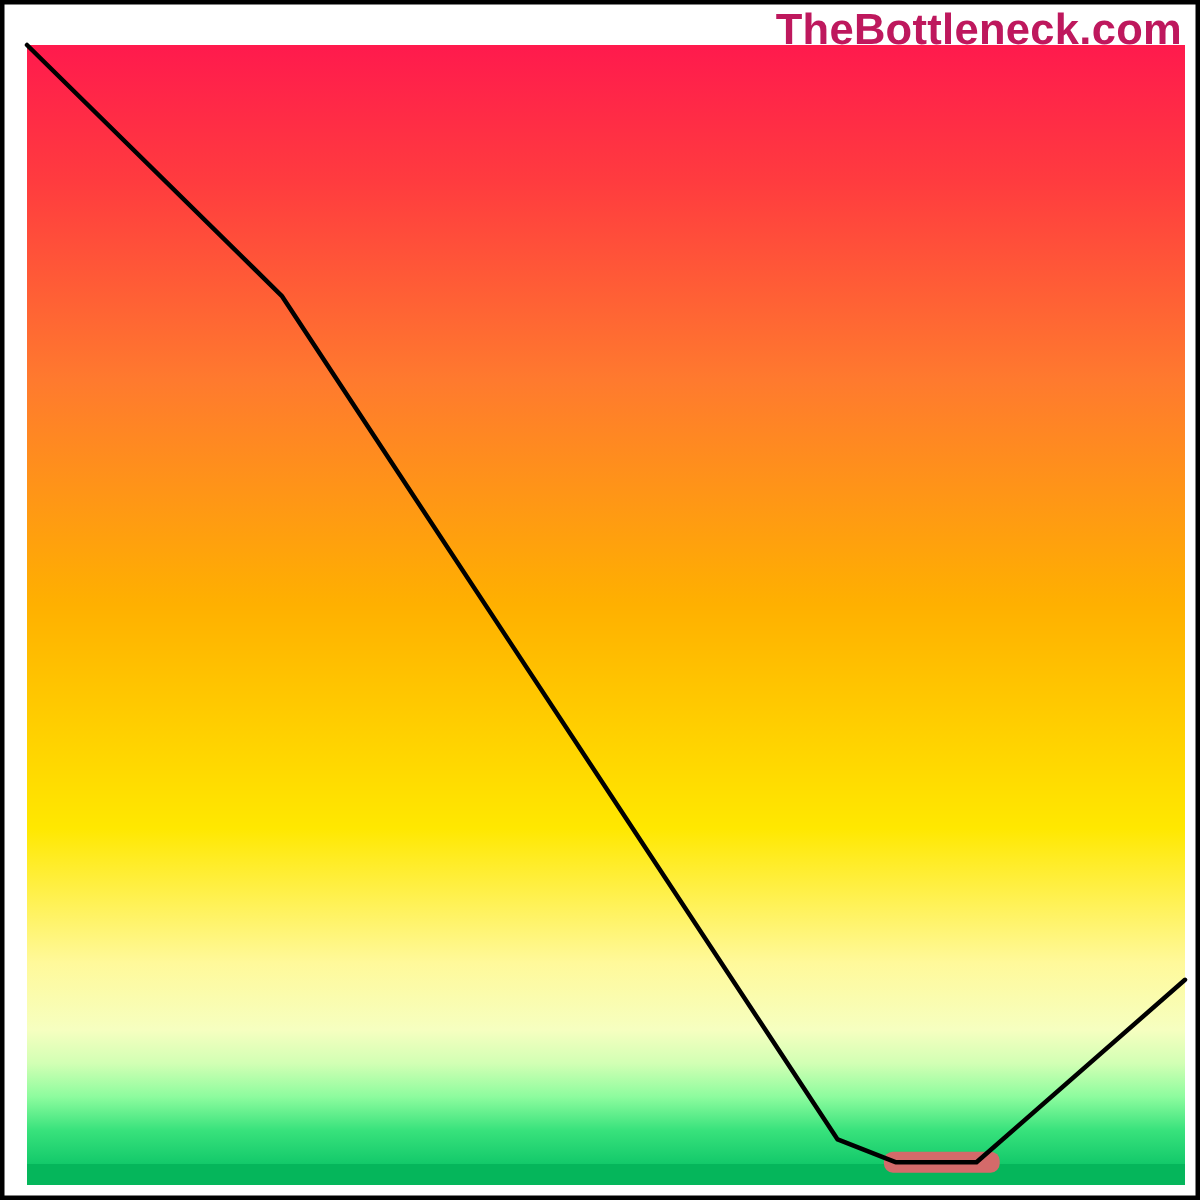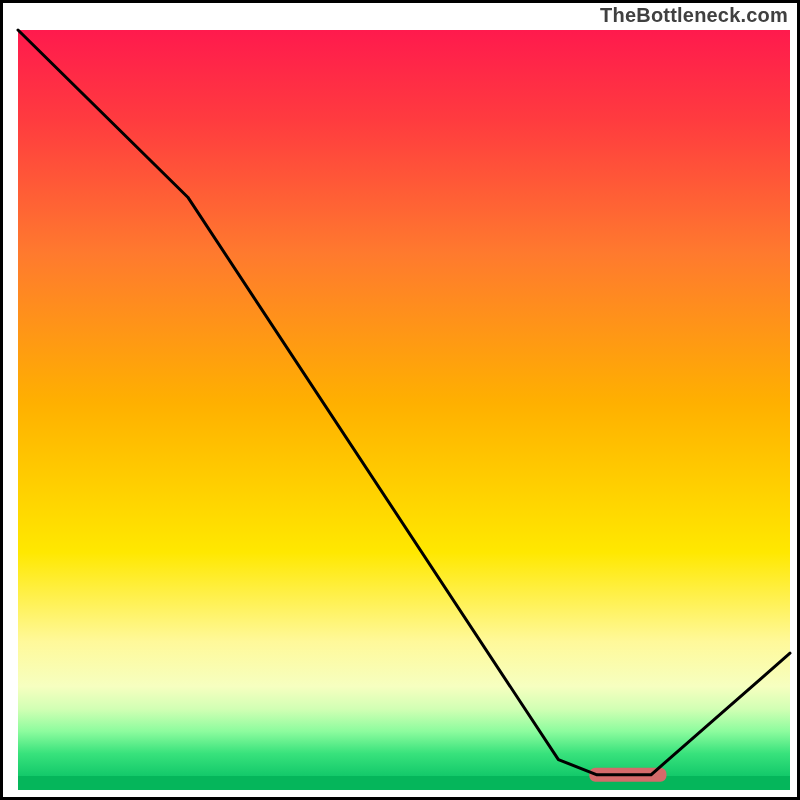--- a/index.html
+++ b/index.html
@@ -13,23 +13,23 @@
   }
   .stage {
     position: relative;
     width: 800px;
     height: 800px;
   }
   .watermark {
     position: absolute;
     top: 4px;
     right: 12px;
-    font-size: 20px;
+    font-size: 29px;
     font-weight: 600;
-    color: #404040;
+    color: #be185d;
     letter-spacing: 0.2px;
   }
   svg {
     display: block;
   }
 </style>
 </head>
 <body>
 
 <div class="stage">

